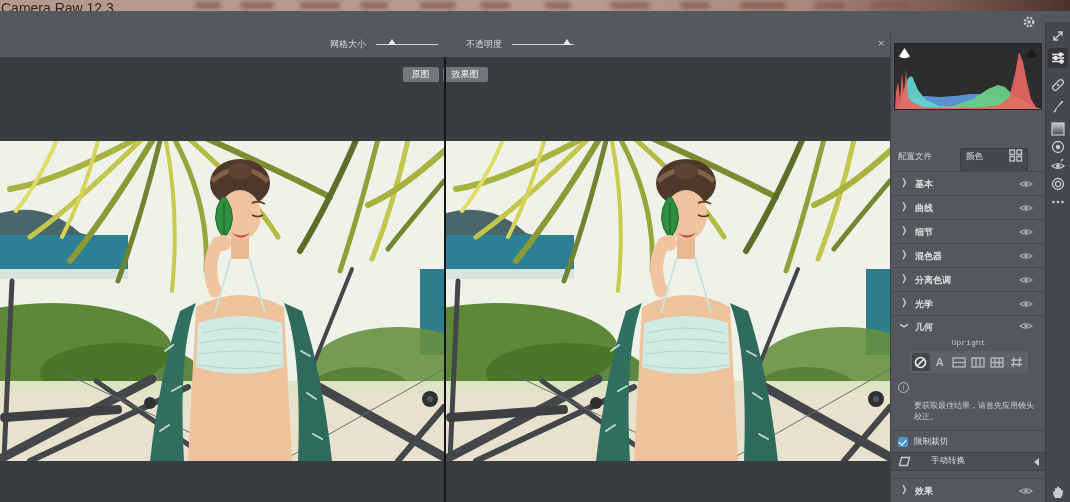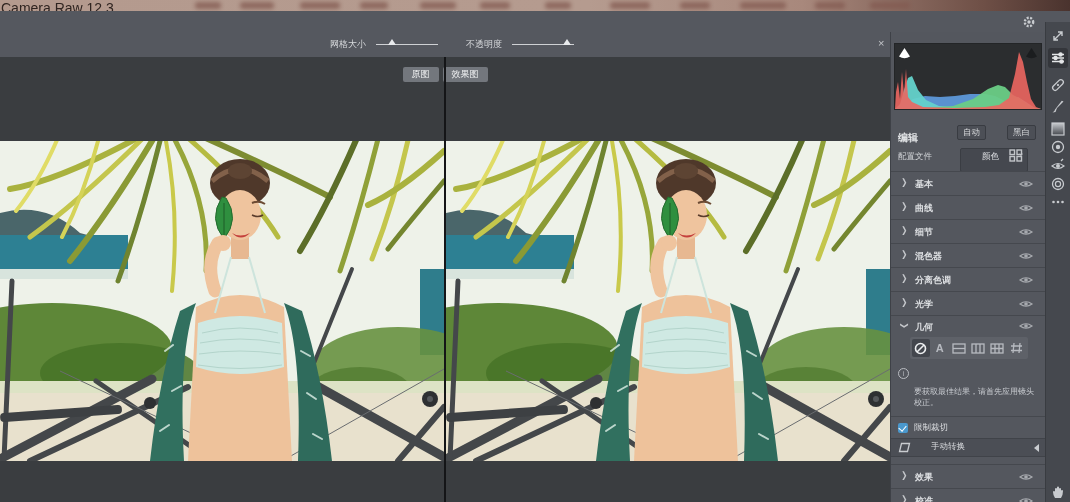--- a/index.html
+++ b/index.html
@@ -42,21 +42,21 @@
   .clip{position:absolute;top:3px;width:13px;height:12px;cursor:pointer;}
   .clip.sh{left:3px;} .clip.hl{right:3px;}
   .editrow{position:absolute;left:7px;right:5px;top:95px;height:16px;}
   .edit-title{font-size:10px;font-weight:bold;color:#e4e6e8;}
   .chip{position:absolute;top:-2px;font-size:8.5px;color:#d8dadd;background:#4c4f56;
     border:1px solid #393c42;border-radius:2px;padding:2px 5px;line-height:1;cursor:pointer;}
   .chip.auto{right:54px;} .chip.bw{right:4px;}
   .profrow{position:absolute;left:7px;right:22px;top:119px;height:17px;font-size:8.5px;color:#cfd1d5;}
   .prof-select{position:absolute;left:62px;top:-3px;width:68px;height:24px;background:#45484f;
     border:1px solid #3a3d43;border-radius:2px;color:#dcdee1;font-size:8.5px;line-height:14px;
-    padding-left:21px;box-sizing:border-box;cursor:pointer;}
+    padding-left:5px;box-sizing:border-box;cursor:pointer;}
   .prof-select .chev{position:absolute;right:4px;top:0;font-size:7px;color:#aaadb2;}
   .prof-grid{position:absolute;right:0px;top:-2px;width:14px;height:13px;cursor:pointer;}
   .sections{position:absolute;left:0;top:139px;width:155px;}
   .secrow{position:relative;height:23px;border-top:1px solid #45484e;cursor:pointer;}
   .secrow .chev{position:absolute;left:10px;top:6px;font-size:8px;color:#c6c8cc;transform:scale(.9,1.1);}
   .secrow .lbl{position:absolute;left:24px;top:6px;font-size:9px;font-weight:bold;color:#dddfe2;}
   .eye{position:absolute;right:13px;top:7px;width:14px;height:10px;opacity:.75;cursor:pointer;}
   
   .geo-body{position:relative;border-top:0;}
   .upright-lbl{text-align:center;font-size:8px;color:#c6c9cd;font-family:"Liberation Mono","DejaVu Sans Mono",monospace;padding:3px 0 2px;}
@@ -263,25 +263,20 @@
             <path d="M6.5,1 L12,9.5 Q6.5,13 1,9.5 Z" fill="#ffffff"></path>
           </svg>
       </span>
       <span class="clip hl">
         <svg width="13" height="12" viewBox="0 0 13 12">
             <path d="M6.5,1 L12,9.5 Q6.5,13 1,9.5 Z" fill="#1b1d1f"></path>
           </svg>
       </span>
     </div>
 
-    <div class="editrow">
-      <span class="edit-title">编辑</span>
-      <span class="chip auto">自动</span>
-      <span class="chip bw">黑白</span>
-    </div>
 
     <div class="profrow">
       <span>配置文件</span>
       <span class="prof-select">
         <span>颜色</span>
         <span class="chev">˅</span>
       </span>
       <span class="prof-grid">
         <svg width="14" height="13" viewBox="0 0 14 13">
           <g fill="none" stroke="#c2c5c9" stroke-width="1.4">
@@ -360,20 +355,21 @@
         <span class="chev" style="transform:rotate(90deg);top:5px">❯</span>
         <span class="lbl" style="top:5px">几何</span>
         <span class="eye" style="top:5px">
             <svg width="14" height="10" viewBox="0 0 14 10">
               <path d="M1,5 Q7,0.5 13,5 Q7,9.5 1,5 Z" fill="none" stroke="#c3c6ca" stroke-width="1.2"></path>
               <circle cx="7" cy="5" r="1.8" fill="#c3c6ca"></circle>
             </svg>
           </span>
       </div>
       <div class="geo-body">
+        <div class="upright-lbl">Upright</div>
         <div class="up-group">
           <span class="up-btn sel">
             <svg width="13" height="13" viewBox="0 0 13 13">
                 <circle cx="6.5" cy="6.5" r="5" fill="none" stroke="#eceef0" stroke-width="1.6"></circle>
                 <path d="M3,10 L10,3" stroke="#eceef0" stroke-width="1.6"></path>
               </svg>
           </span>
           <span class="up-btn">
               <span class="up-a">A</span>
             </span>

